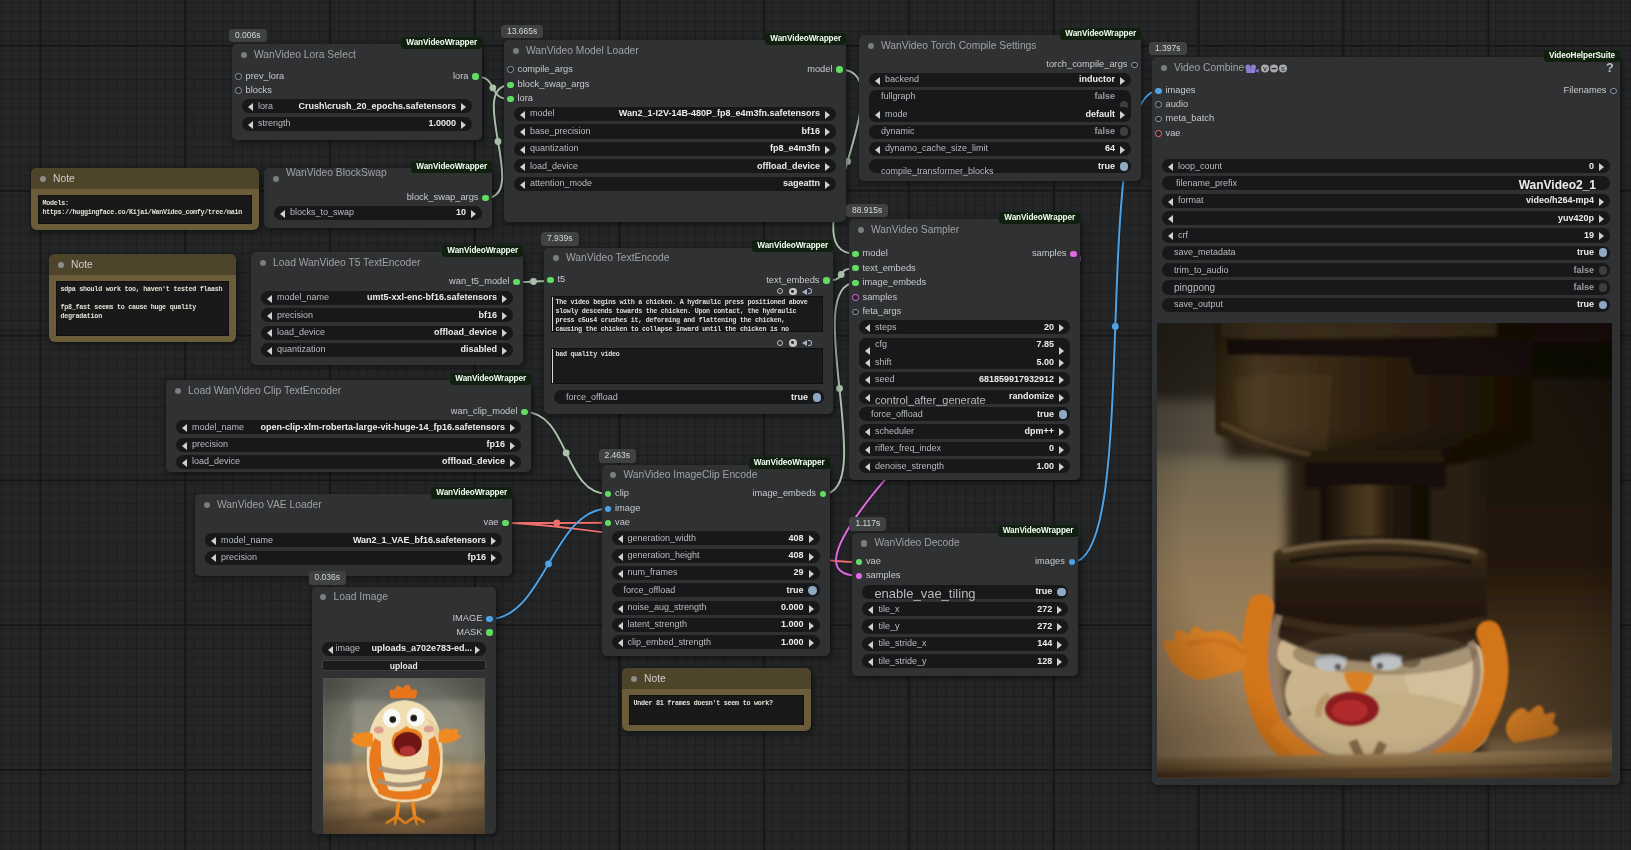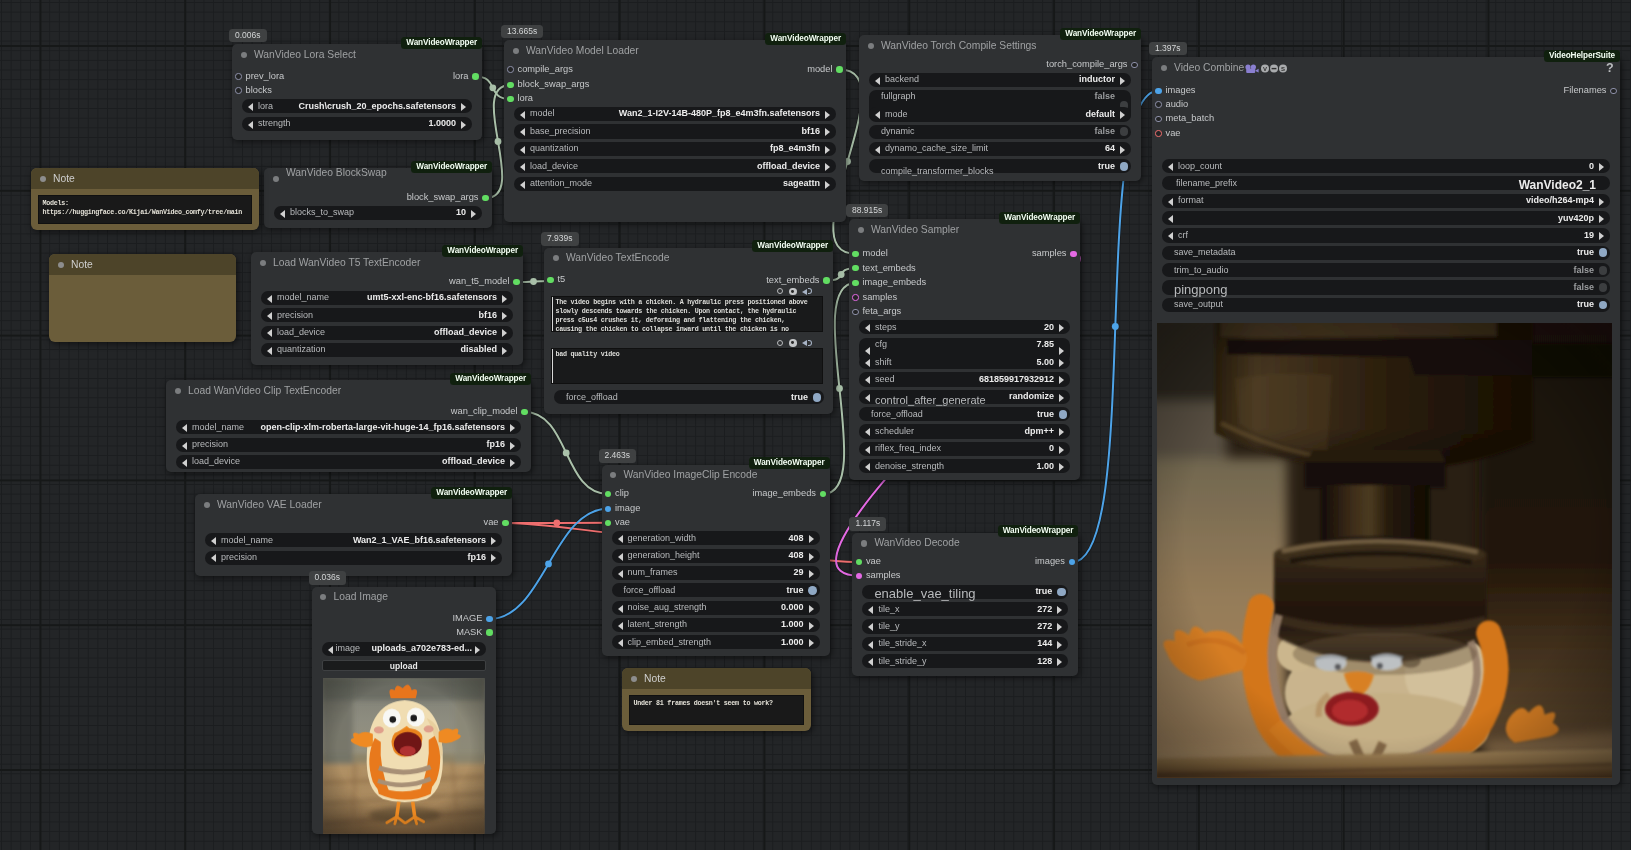--- a/index.html
+++ b/index.html
@@ -161,20 +161,26 @@
     <div style="position:absolute;left:39.5px;top:175.5px;width:6.4px;height:6.4px;border-radius:50%;background:#8d8d8d;"></div>
     <div style="position:absolute;left:53px;top:172.5px;font-size:10.3px;color:#cfcfcf;">Note</div>
     <div style="position:absolute;left:37.5px;top:195px;width:214px;height:29px;background:#191919;border:1px solid #101010;box-sizing:border-box;">
       <div style="position:absolute;left:4px;top:3px;font-family:'Liberation Mono',monospace;font-size:6.7px;font-weight:bold;line-height:8.9px;color:#e3e0d6;letter-spacing:-0.25px;white-space:pre;">Models:
 https://huggingface.co/Kijai/WanVideo_comfy/tree/main</div>
     </div>
     <div style="position:absolute;left:49px;top:254px;width:187px;height:88px;background:#6b5d3a;border-radius:6px;box-shadow:1.5px 2px 6px rgba(0,0,0,.5);"></div>
     <div style="position:absolute;left:49px;top:254px;width:187px;height:21px;background:#4d4429;border-radius:6px 6px 0 0;"></div>
     <div style="position:absolute;left:57.5px;top:261.5px;width:6.4px;height:6.4px;border-radius:50%;background:#8d8d8d;"></div>
     <div style="position:absolute;left:71px;top:258.5px;font-size:10.3px;color:#cfcfcf;">Note</div>
+    <div style="position:absolute;left:55.5px;top:281px;width:173px;height:55px;background:#191919;border:1px solid #101010;box-sizing:border-box;">
+      <div style="position:absolute;left:4px;top:3px;font-family:'Liberation Mono',monospace;font-size:6.7px;font-weight:bold;line-height:8.9px;color:#e3e0d6;letter-spacing:-0.25px;white-space:pre;">sdpa should work too, haven't tested flaash
+
+fp8_fast seems to cause huge quality
+degradation</div>
+    </div>
     <div style="position:absolute;left:251px;top:252px;width:272px;height:113px;background:#2f3133;border-radius:5px;box-shadow:1.5px 2px 6px rgba(0,0,0,.5);"></div>
     <div style="position:absolute;left:323px;top:238.5px;width:200px;text-align:right;"><span style="display:inline-block;height:12px;line-height:12px;padding:0 5px;background:#10200e;color:#f4fff4;font-weight:bold;font-size:8.2px;letter-spacing:-0.1px;border-radius:3.5px;">WanVideoWrapper</span></div>
     <div style="position:absolute;left:259.5px;top:259.5px;width:6.4px;height:6.4px;border-radius:50%;background:#7b7d7f;"></div>
     <div style="position:absolute;left:273px;top:256.5px;font-size:10.3px;color:#9fa1a3;white-space:nowrap;">Load WanVideo T5 TextEncoder</div>
     <div style="position:absolute;left:513.3px;top:278.8px;width:6.4px;height:6.4px;border-radius:50%;background:#62dd62;"></div>
     <div style="position:absolute;left:309.5px;top:276.2px;width:200px;text-align:right;font-size:9.3px;color:#c7c9cb;white-space:nowrap;">wan_t5_model</div>
     <div style="position:absolute;left:261px;top:290.79999999999995px;width:252px;height:14.2px;background:#17181a;border-radius:7.1px;">
       <span style="position:absolute;left:6px;top:50%;margin-top:-3.2px;width:0;height:0;border-top:4px solid transparent;border-bottom:4px solid transparent;border-right:5.4px solid #d0d0d0;"></span>
       <span style="position:absolute;right:6px;top:50%;margin-top:-3.2px;width:0;height:0;border-top:4px solid transparent;border-bottom:4px solid transparent;border-left:5.4px solid #d0d0d0;"></span>
       <span style="position:absolute;left:16px;top:1.6px;font-size:9px;color:#b8babc;white-space:nowrap;">model_name</span>
@@ -590,21 +596,21 @@
       <span style="position:absolute;left:12px;top:1.6px;font-size:9px;color:#b8babc;white-space:nowrap;">save_metadata</span>
       <span style="position:absolute;right:16px;top:1.6px;font-size:9px;font-weight:bold;color:#ececec;white-space:nowrap;">true</span>
       <span style="position:absolute;right:2.6px;top:50%;margin-top:-4.4px;width:8.8px;height:8.8px;border-radius:50%;background:#8fa8c4;"></span>
     </div>
     <div style="position:absolute;left:1162px;top:263.09999999999997px;width:448px;height:14.2px;background:#17181a;border-radius:7.1px;">
       <span style="position:absolute;left:12px;top:1.6px;font-size:9px;color:#b8babc;white-space:nowrap;">trim_to_audio</span>
       <span style="position:absolute;right:16px;top:1.6px;font-size:9px;font-weight:bold;color:#9a9c9e;white-space:nowrap;">false</span>
       <span style="position:absolute;right:2.6px;top:50%;margin-top:-4.4px;width:8.8px;height:8.8px;border-radius:50%;background:#3c3e40;"></span>
     </div>
     <div style="position:absolute;left:1162px;top:280.4px;width:448px;height:14.2px;background:#17181a;border-radius:7.1px;">
-      <span style="position:absolute;left:12px;top:1.6px;font-size:13px;color:#b8babc;white-space:nowrap;">pingpong</span>
+      <span style="position:absolute;left:12px;top:1.6px;font-size:10px;color:#b8babc;white-space:nowrap;">pingpong</span>
       <span style="position:absolute;right:16px;top:1.6px;font-size:9px;font-weight:bold;color:#9a9c9e;white-space:nowrap;">false</span>
       <span style="position:absolute;right:2.6px;top:50%;margin-top:-4.4px;width:8.8px;height:8.8px;border-radius:50%;background:#3c3e40;"></span>
     </div>
     <div style="position:absolute;left:1162px;top:297.79999999999995px;width:448px;height:14.2px;background:#17181a;border-radius:7.1px;">
       <span style="position:absolute;left:12px;top:1.6px;font-size:9px;color:#b8babc;white-space:nowrap;">save_output</span>
       <span style="position:absolute;right:16px;top:1.6px;font-size:9px;font-weight:bold;color:#ececec;white-space:nowrap;">true</span>
       <span style="position:absolute;right:2.6px;top:50%;margin-top:-4.4px;width:8.8px;height:8.8px;border-radius:50%;background:#8fa8c4;"></span>
     </div>
     <svg style="position:absolute;left:1156.8px;top:322.5px;" width="455.5" height="455" viewBox="0 0 456 455">
       <defs>

